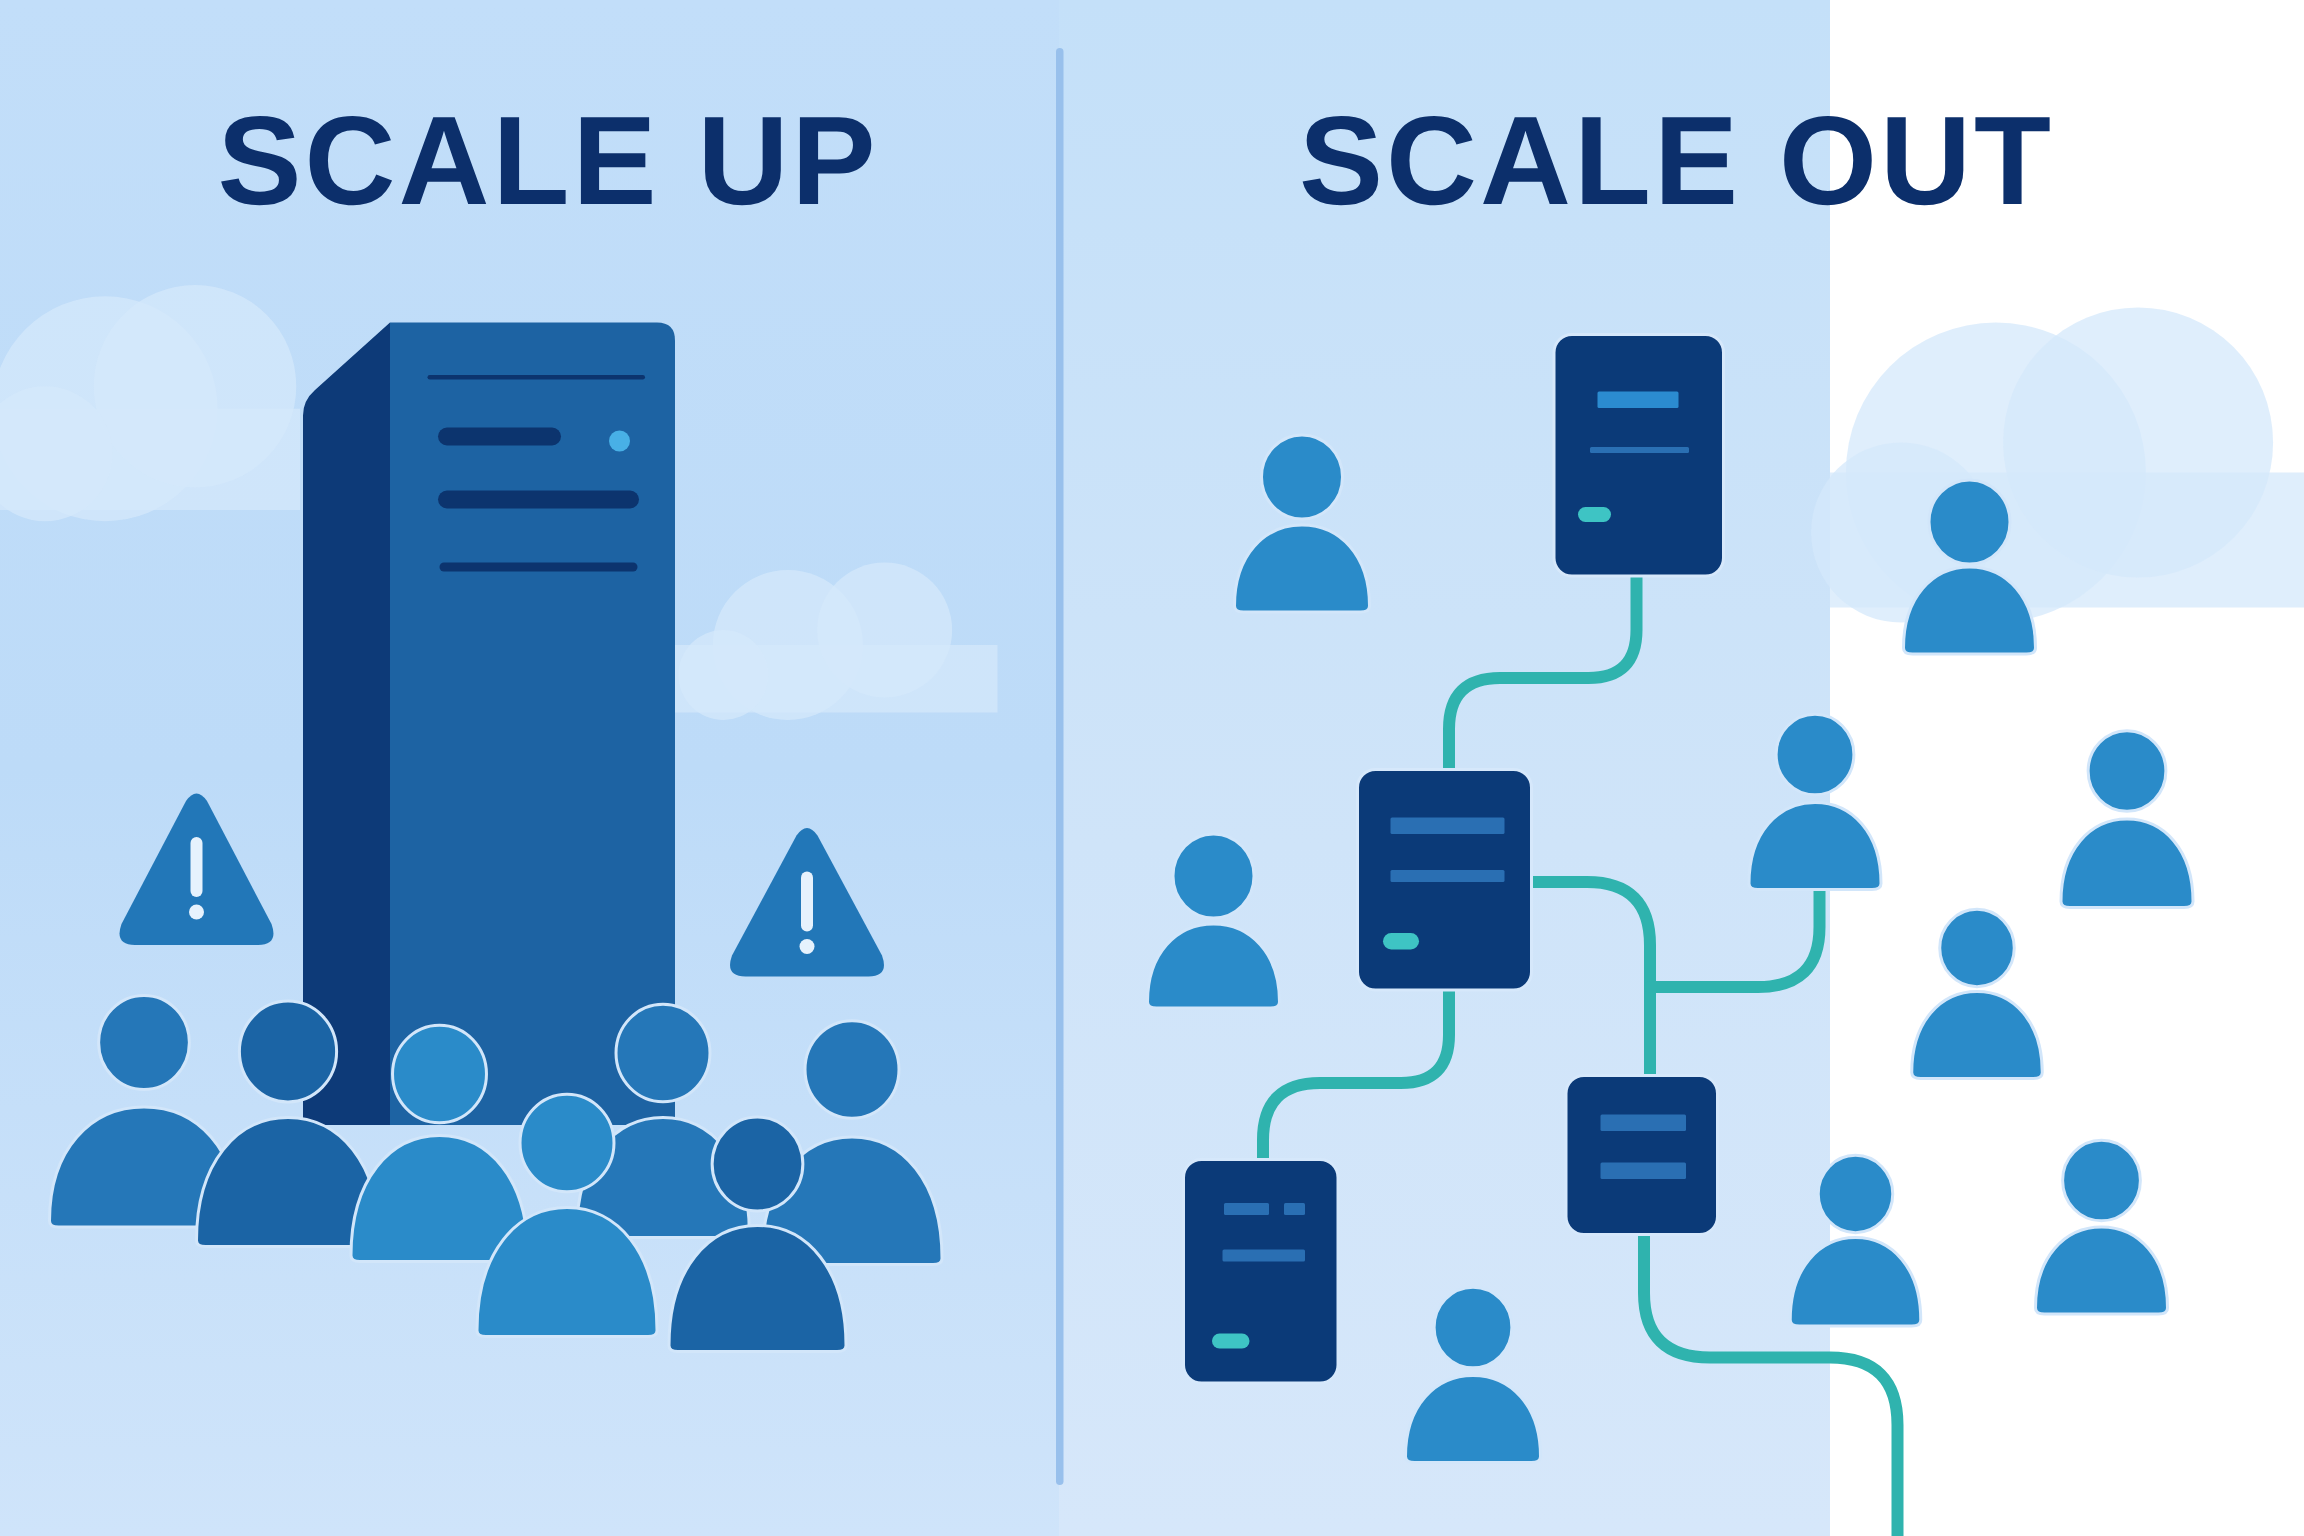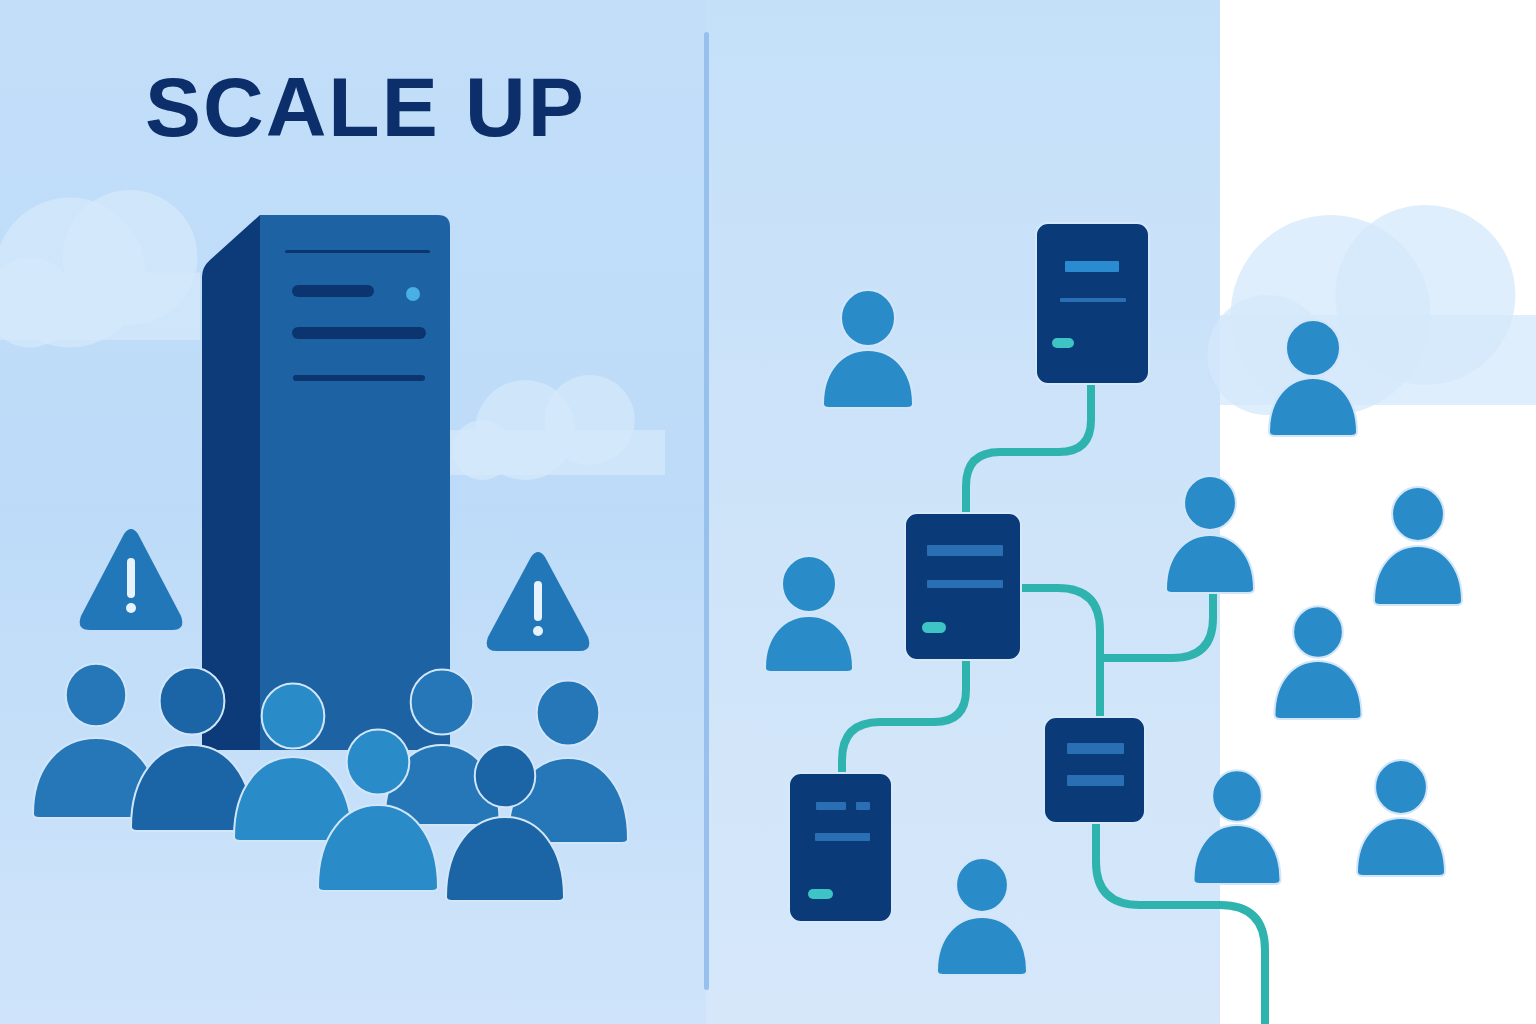--- a/index.html
+++ b/index.html
@@ -164,14 +164,15 @@
         <ellipse cx="1401" cy="787" rx="25.92" ry="26.880000000000003" fill="#2a8bc9" stroke="#d2e6fa" stroke-width="2"></ellipse>
         <path d="M1357 872 Q1357 876 1363 876 H1439 Q1445 876 1445 872 C1445 838.3 1425.64 818 1401 818 C1376.36 818 1357 838.3 1357 872 Z" fill="#2a8bc9" stroke="#d2e6fa" stroke-width="2"></path>
       </g>
       <g>
         <ellipse cx="982" cy="885" rx="25.92" ry="26.880000000000003" fill="#2a8bc9" stroke="#d2e6fa" stroke-width="2"></ellipse>
         <path d="M937 971 Q937 975 943 975 H1021 Q1027 975 1027 971 C1027 937.3 1007.2 917 982 917 C956.8 917 937 937.3 937 971 Z" fill="#2a8bc9" stroke="#d2e6fa" stroke-width="2"></path>
       </g>
     </svg>
 
   <h1 class="title title-left">SCALE UP</h1>
+  <h1 class="title title-right">SCALE OUT</h1>
   <div class="divider"></div>
 </div>
 
 </body></html>

